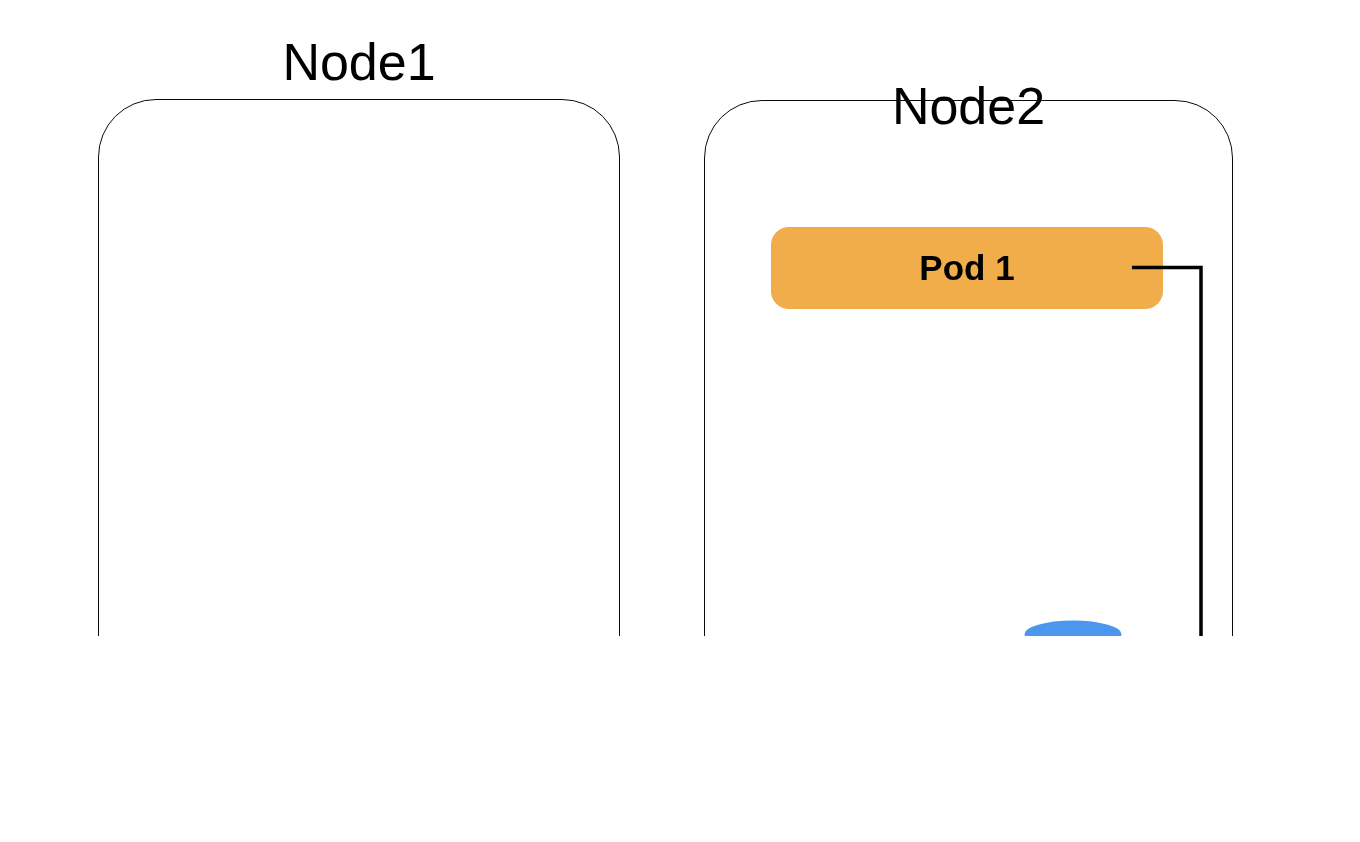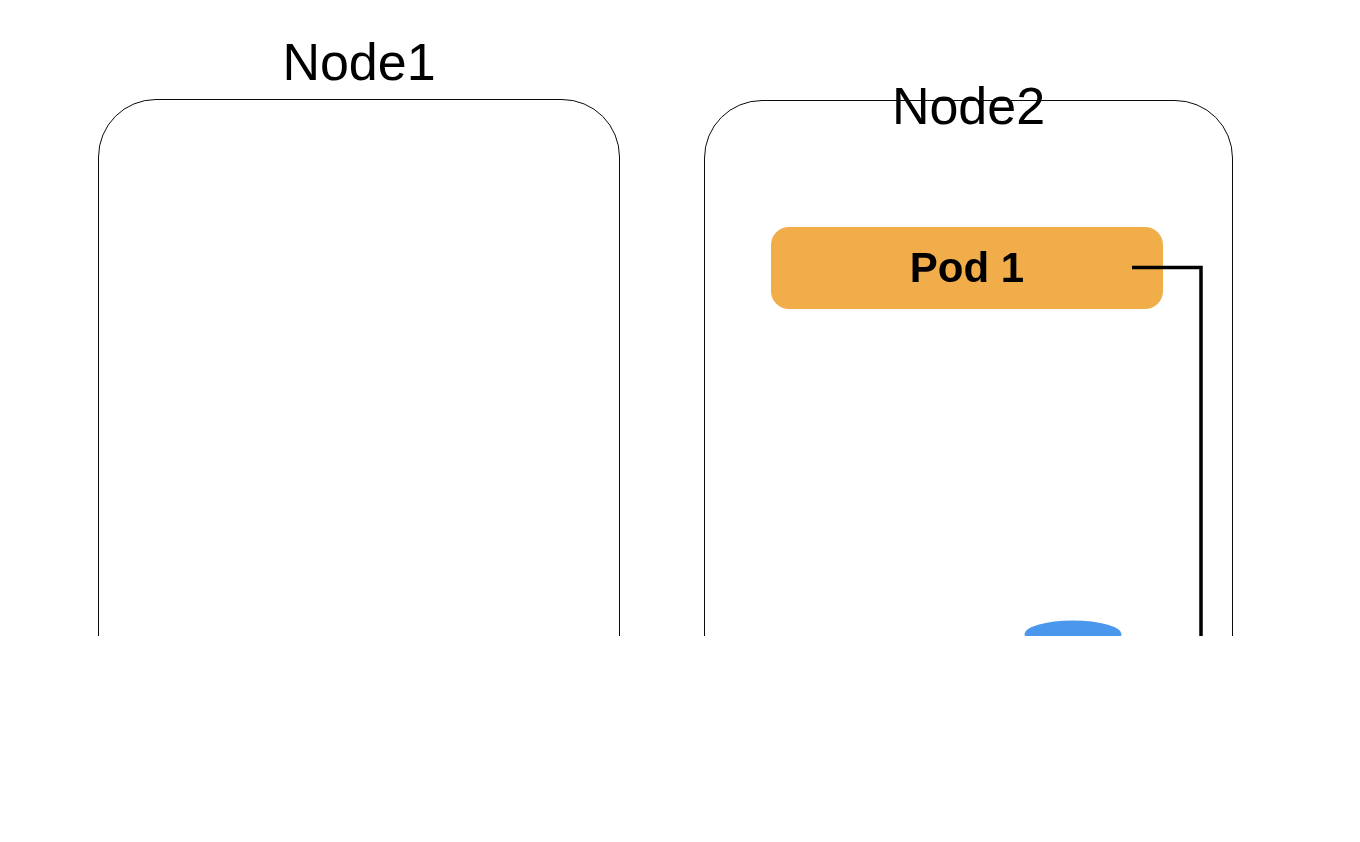--- a/index.html
+++ b/index.html
@@ -38,21 +38,21 @@
     position: absolute;
     left: 771px;
     top: 227px;
     width: 392px;
     height: 82px;
     background: #F0AD49;
     border-radius: 18px;
     display: flex;
     align-items: center;
     justify-content: center;
-    font-size: 42px;
+    font-size: 35px;
     font-weight: 700;
     color: #000000;
   }
   .overlay {
     position: absolute;
     left: 0;
     top: 0;
     pointer-events: none;
   }
   .db-svg {

